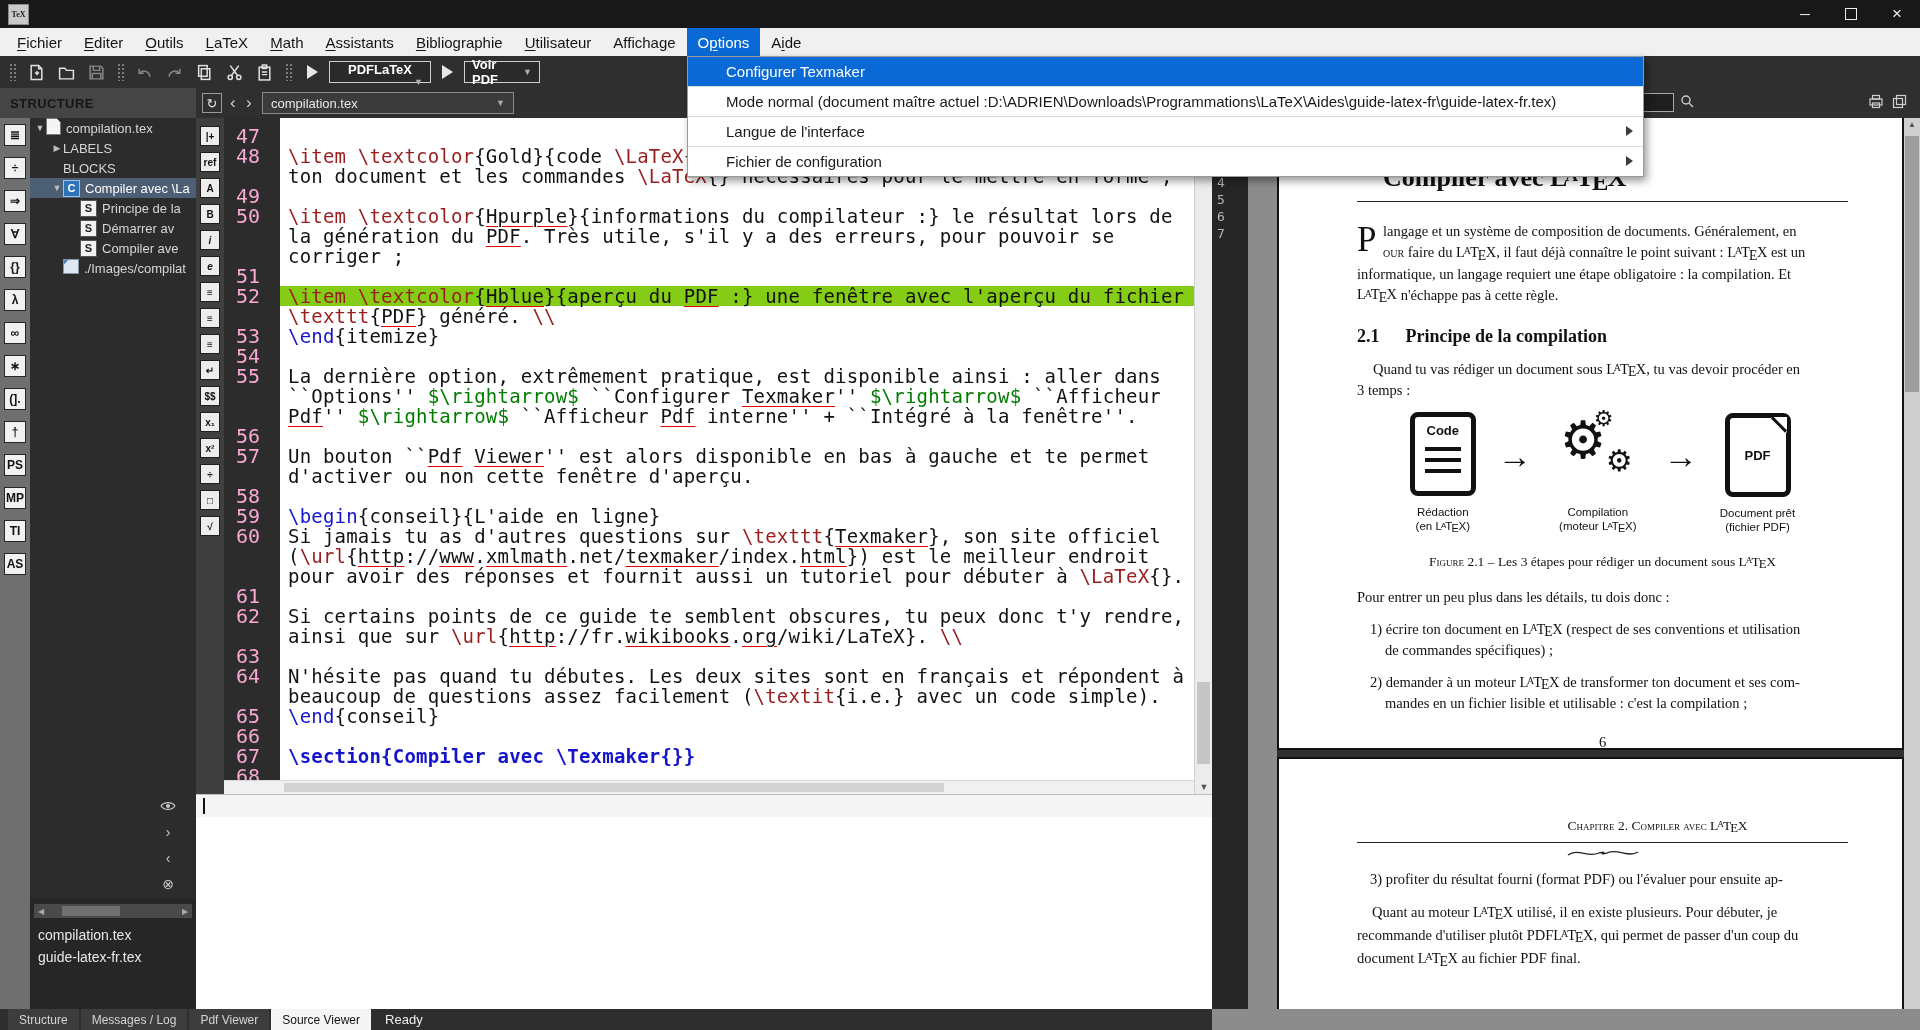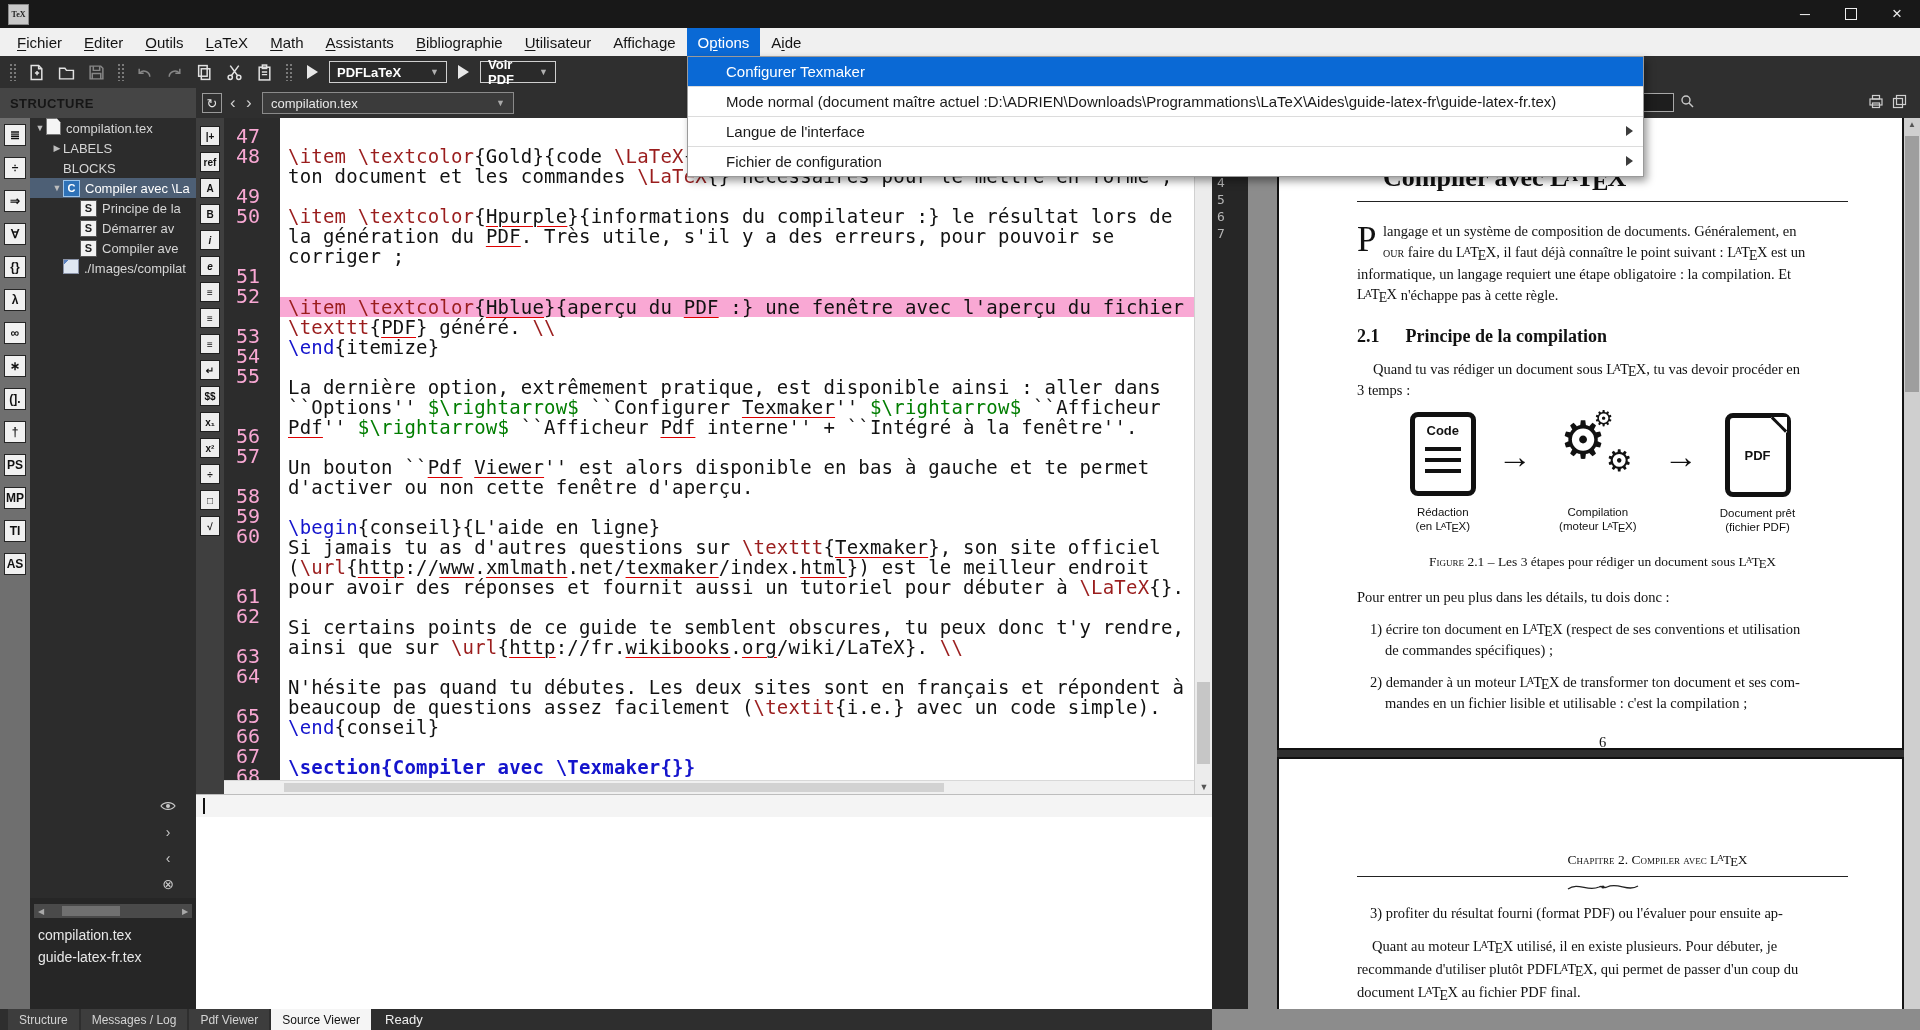--- a/index.html
+++ b/index.html
@@ -63,21 +63,21 @@
   .navarr{position:absolute;top:4px;color:#d2d2d2;font-size:17px;line-height:22px;}
   .tabcombo{position:absolute;left:66px;top:4px;width:252px;height:22px;background:#3b3b3b;border:1px solid #8a8a8a;
             color:#e8e8e8;font-size:13px;display:flex;align-items:center;padding:0 8px;box-sizing:border-box;}
   .tabcombo .arr{margin-left:auto;color:#aaa;font-size:9px;}
   
   .gutter{position:absolute;left:224px;top:118px;width:56px;height:662px;background:#2c2c2c;padding-top:8px;box-sizing:border-box;overflow:hidden;}
   .gnum{height:20px;line-height:20px;color:#f9a8d4;font-family:"DejaVu Sans Mono",monospace;font-size:20px;padding-left:12px;}
   .code{position:absolute;left:280px;top:118px;width:914px;height:662px;background:#fff;padding-top:8px;box-sizing:border-box;
         font-family:"DejaVu Sans Mono",monospace;font-size:19px;line-height:20px;letter-spacing:.2px;overflow:hidden;white-space:pre;}
   .crow{height:20px;padding-left:8px;}
-  .crow.hl{background:#f9a8d4;margin-top:11px;}
+  .crow.hl{background:#84cc16;}
   .seg-t{color:#121212}
   .seg-c{color:#9a1d1d}
   .seg-e{color:#1414cc}
   .seg-s{color:#1414cc;font-weight:bold}
   .seg-m{color:#007d00}
   .seg-u{color:#121212;text-decoration:underline;text-decoration-color:#e00000;text-decoration-thickness:1px;text-underline-offset:3px;}
   .vscroll{position:absolute;left:1194px;top:118px;width:18px;height:676px;background:#ececec;border-left:1px solid #d0d0d0;box-sizing:border-box;}
   .vthumb{position:absolute;left:2px;top:564px;width:13px;height:82px;background:#c6c6c6;}
   .varr{position:absolute;left:0;bottom:0;width:18px;height:14px;color:#555;font-size:9px;text-align:center;line-height:14px;}
   .hscroll{position:absolute;left:224px;top:780px;width:970px;height:14px;background:#f0f0f0;border-top:1px solid #d8d8d8;box-sizing:border-box;}
@@ -129,21 +129,21 @@
   .gearxs{position:absolute;left:40px;top:-4px;font-size:22px;line-height:22px;}
   .pdfbox{width:66px;height:84px;border:5px solid #111;border-radius:8px;box-sizing:border-box;display:flex;align-items:center;justify-content:center;background:#fff;position:relative;}
   .pdfbox .cap{font-size:13px;font-weight:bold;color:#111;}
   .pdfbox .fold{position:absolute;right:-1px;top:-1px;width:0;height:0;border-top:16px solid #fff;border-left:16px solid transparent;}
   .pdfbox .foldline{position:absolute;right:-3px;top:5px;width:20px;height:3px;background:#111;transform:rotate(45deg);}
   .figarrow{font-size:34px;font-weight:bold;color:#111;margin-bottom:34px;}
   .figlab{font-size:11.5px;line-height:14px;text-align:center;margin-top:9px;color:#111;}
   .figcaption{text-align:center;font-size:13.5px;margin-top:16px;}
   .pitem{margin-top:11px;padding-left:13px;}
   .pagenum{text-align:center;margin-top:20px;}
-  .p2-head{margin-top:90px;text-align:center;padding-left:110px;font-size:13.5px;white-space:nowrap;}
+  .p2-head{margin-top:56px;text-align:center;padding-left:110px;font-size:13.5px;white-space:nowrap;}
   .p2-rule{border-bottom:1px solid #222;margin-top:4px;}
   .ornament{text-align:center;margin-top:2px;height:14px;}
   .texlogo sup{font-size:68%;vertical-align:.28em;margin-left:-.12em;margin-right:-.1em;}
   .texlogo sub{font-size:95%;vertical-align:-.18em;margin-left:-.07em;margin-right:-.04em;}
   .pdfscroll{position:absolute;left:1904px;top:118px;width:16px;height:891px;background:#cfcfcf;}
   .pdfsthumb{position:absolute;left:1px;top:18px;width:14px;height:256px;background:#9e9e9e;}
   .pdfsup{position:absolute;left:0;top:2px;width:16px;text-align:center;color:#555;font-size:8px;}
   
   .statusbar{position:absolute;left:0;top:1009px;width:1920px;height:21px;background:#2e2e2e;display:flex;align-items:stretch;}
   .sbtn{padding:0 11px;display:flex;align-items:center;font-size:12px;color:#d4d4d4;background:#3d3d3d;margin-right:2px;}
@@ -233,21 +233,21 @@
         <svg width="17" height="17" viewBox="0 0 16 16">
           <rect x="3" y="3" width="10" height="12"></rect>
           <rect x="6" y="1" width="4" height="3.2"></rect>
           <path d="M5.5 7.5h5M5.5 10h5"></path>
         </svg>
       </div>
     <div class="grip"></div>
     <div class="tbtn">
         <span class="runarrow"></span>
       </div>
-    <div class="combo" style="width:118px;">
+    <div class="combo" style="width:102px;flex-direction:column;">
       <span>PDFLaTeX</span>
       <span class="arr">▼</span>
     </div>
     <div class="tbtn">
         <span class="runarrow"></span>
       </div>
     <div class="combo" style="width:76px;">
       <span>Voir PDF</span>
       <span class="arr">▼</span>
     </div>

